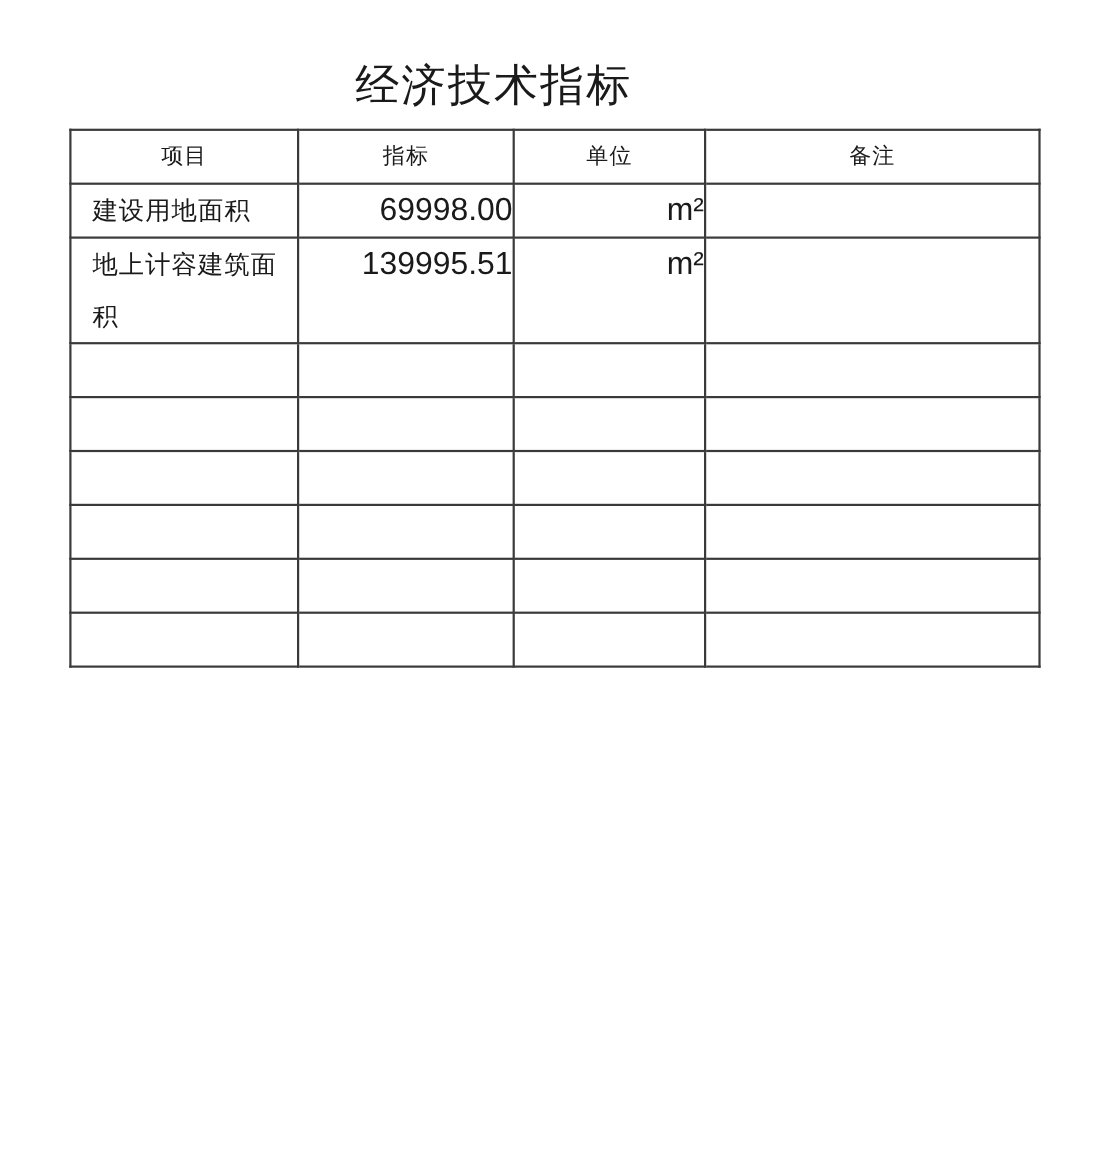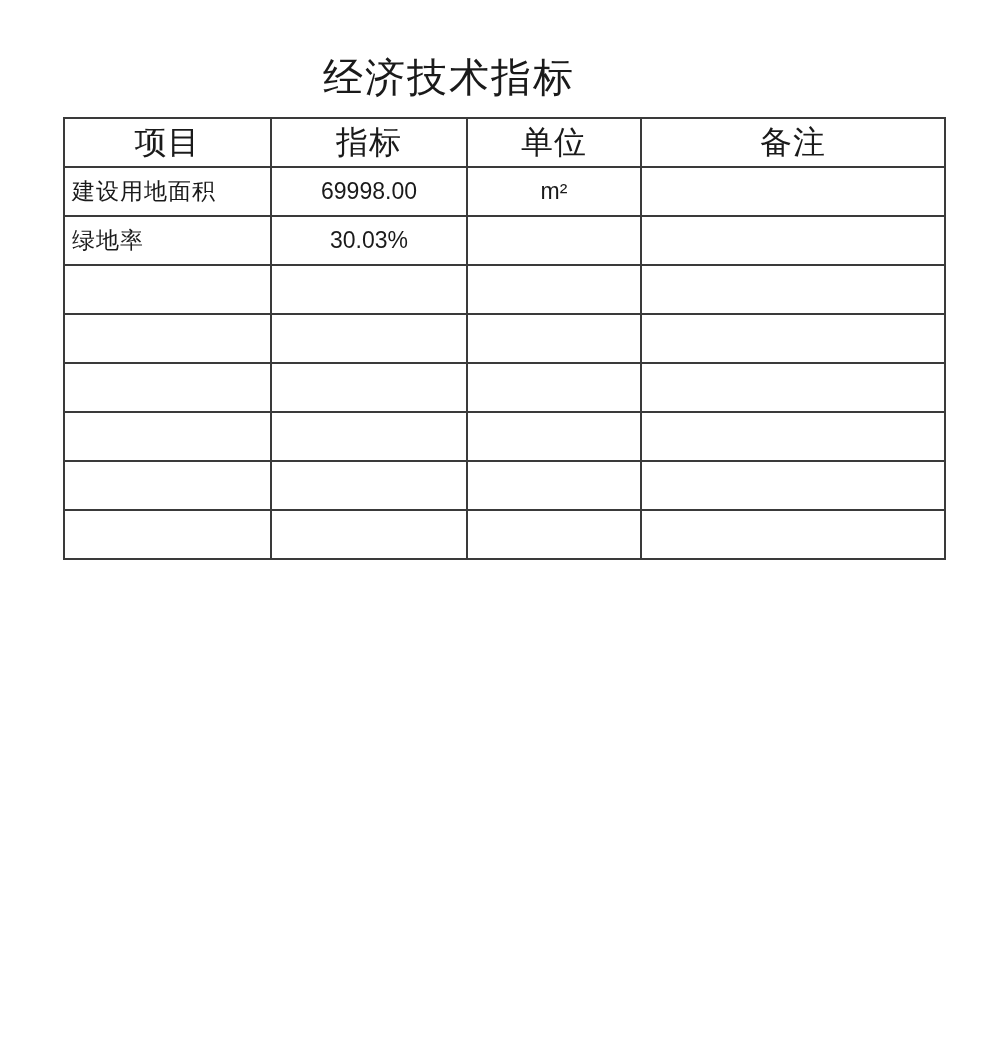--- a/index.html
+++ b/index.html
@@ -44,34 +44,34 @@
     border: 2px solid #3a3a3a;
     height: 47px;
     line-height: 47px;
     vertical-align: top;
     padding: 0;
     font-weight: normal;
     overflow: hidden;
   }
   th {
     text-align: center;
-    font-size: 32px;
+    font-size: 20px;
     letter-spacing: 1px;
   }
   td.td-item {
     text-align: left;
-    padding-left: 7px;
+    padding-left: 19px;
     padding-right: 2px;
     font-size: 23px;
     letter-spacing: 1px;
   }
   td.td-value, td.td-unit {
-    text-align: center;
+    text-align: right;
     font-family: "Liberation Sans", "DejaVu Sans", sans-serif;
-    font-size: 23px;
+    font-size: 29px;
   }
   td.td-remark {
     text-align: left;
     padding-left: 6px;
     padding-right: 4px;
     font-size: 23px;
     letter-spacing: 0.5px;
     white-space: pre-line;
   }
 </style>
@@ -98,23 +98,23 @@
       </tr>
     </thead>
     <tbody id="table-body">
         <tr>
           <td class="td-item">建设用地面积</td>
           <td class="td-value">69998.00</td>
           <td class="td-unit">m²</td>
           <td class="td-remark"></td>
         </tr>
         <tr>
-          <td class="td-item">绿地率</td>
-          <td class="td-value">30.03%</td>
-          <td class="td-unit"></td>
+          <td class="td-item">地上计容建筑面积</td>
+          <td class="td-value">139995.51</td>
+          <td class="td-unit">m²</td>
           <td class="td-remark"></td>
         </tr>
         <tr>
           <td class="td-item"></td>
           <td class="td-value"></td>
           <td class="td-unit"></td>
           <td class="td-remark"></td>
         </tr>
         <tr>
           <td class="td-item"></td>

